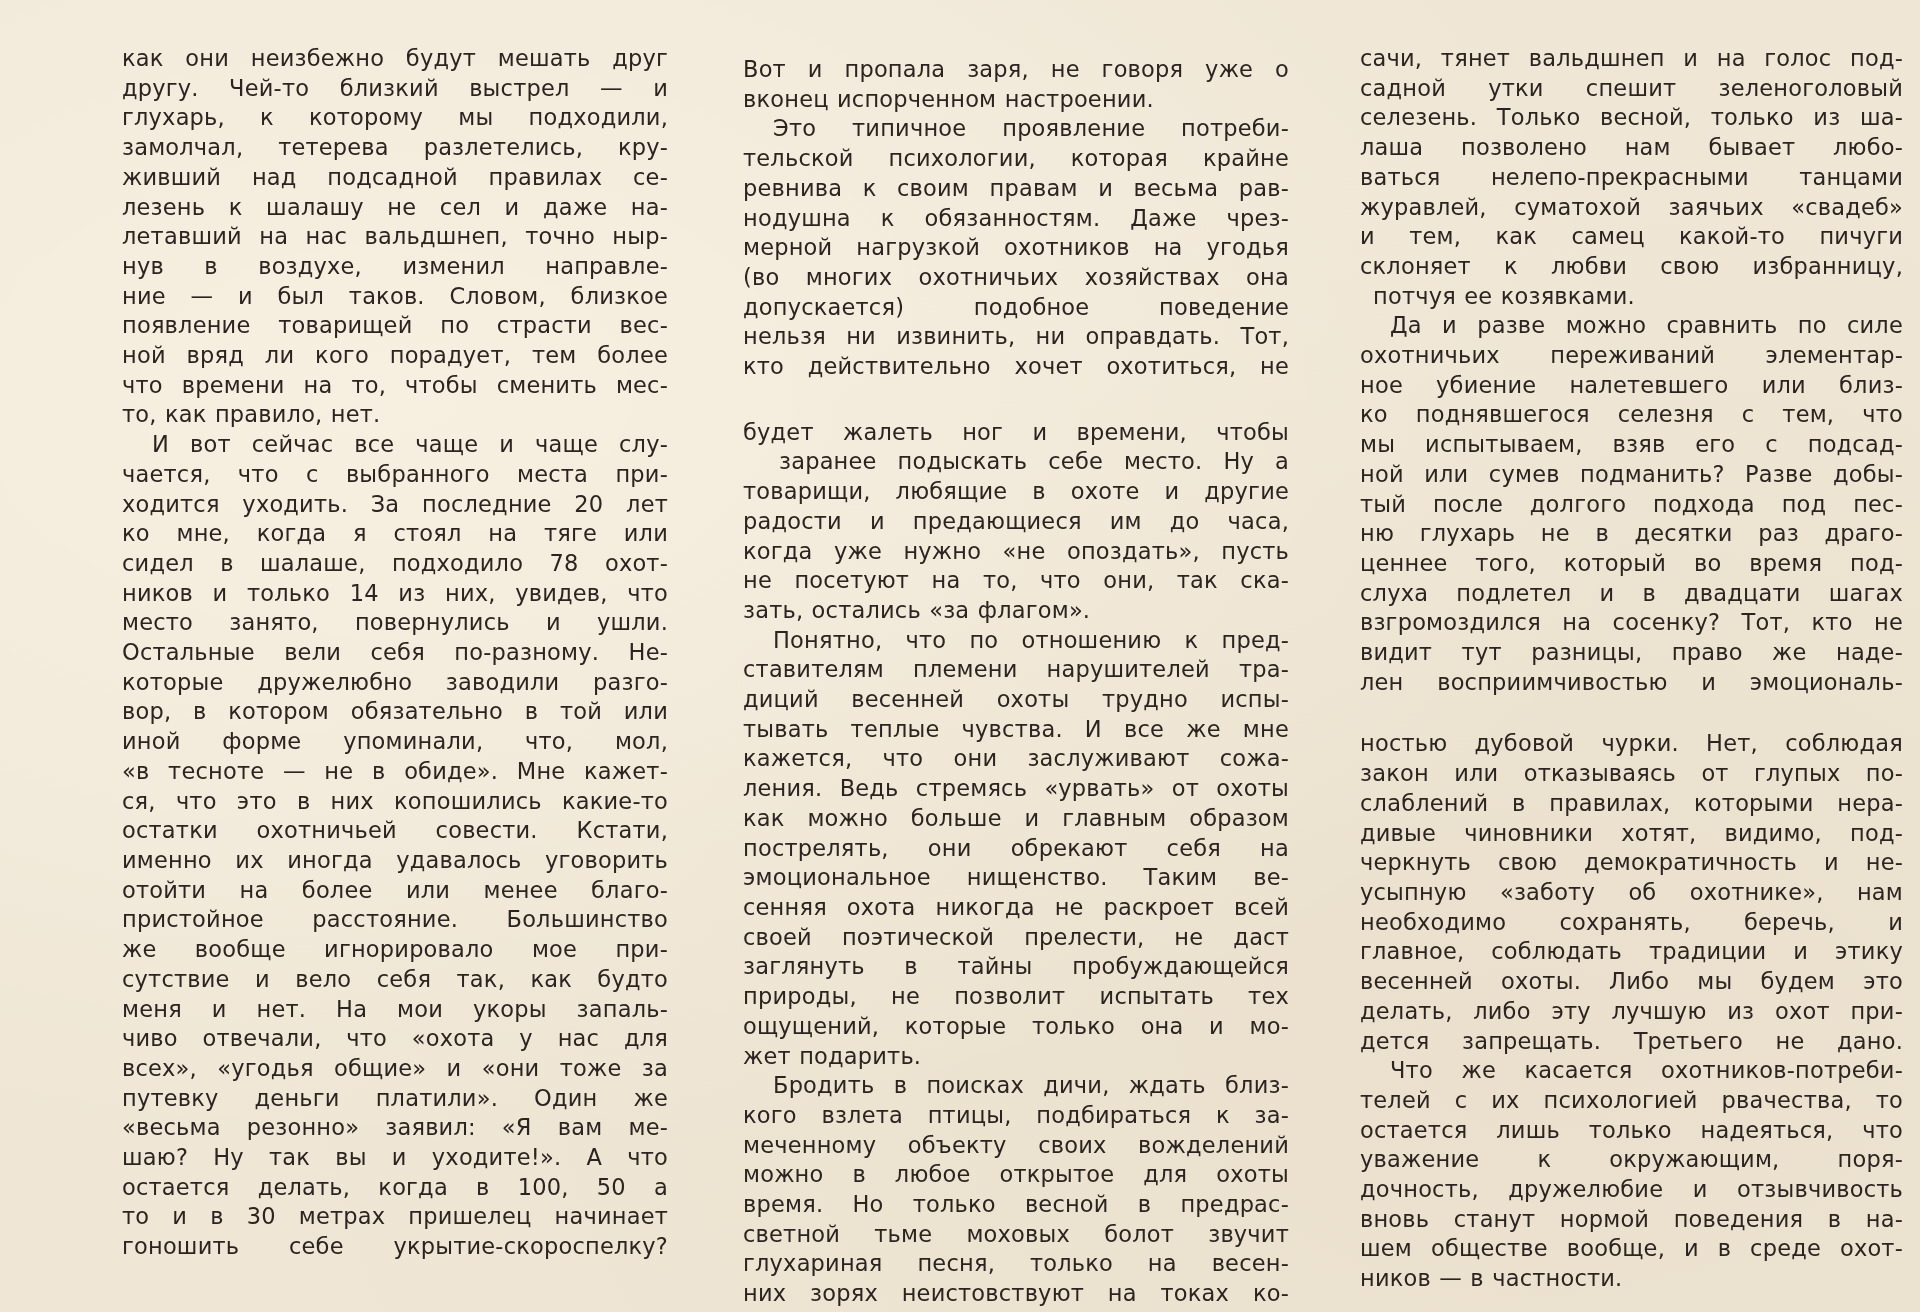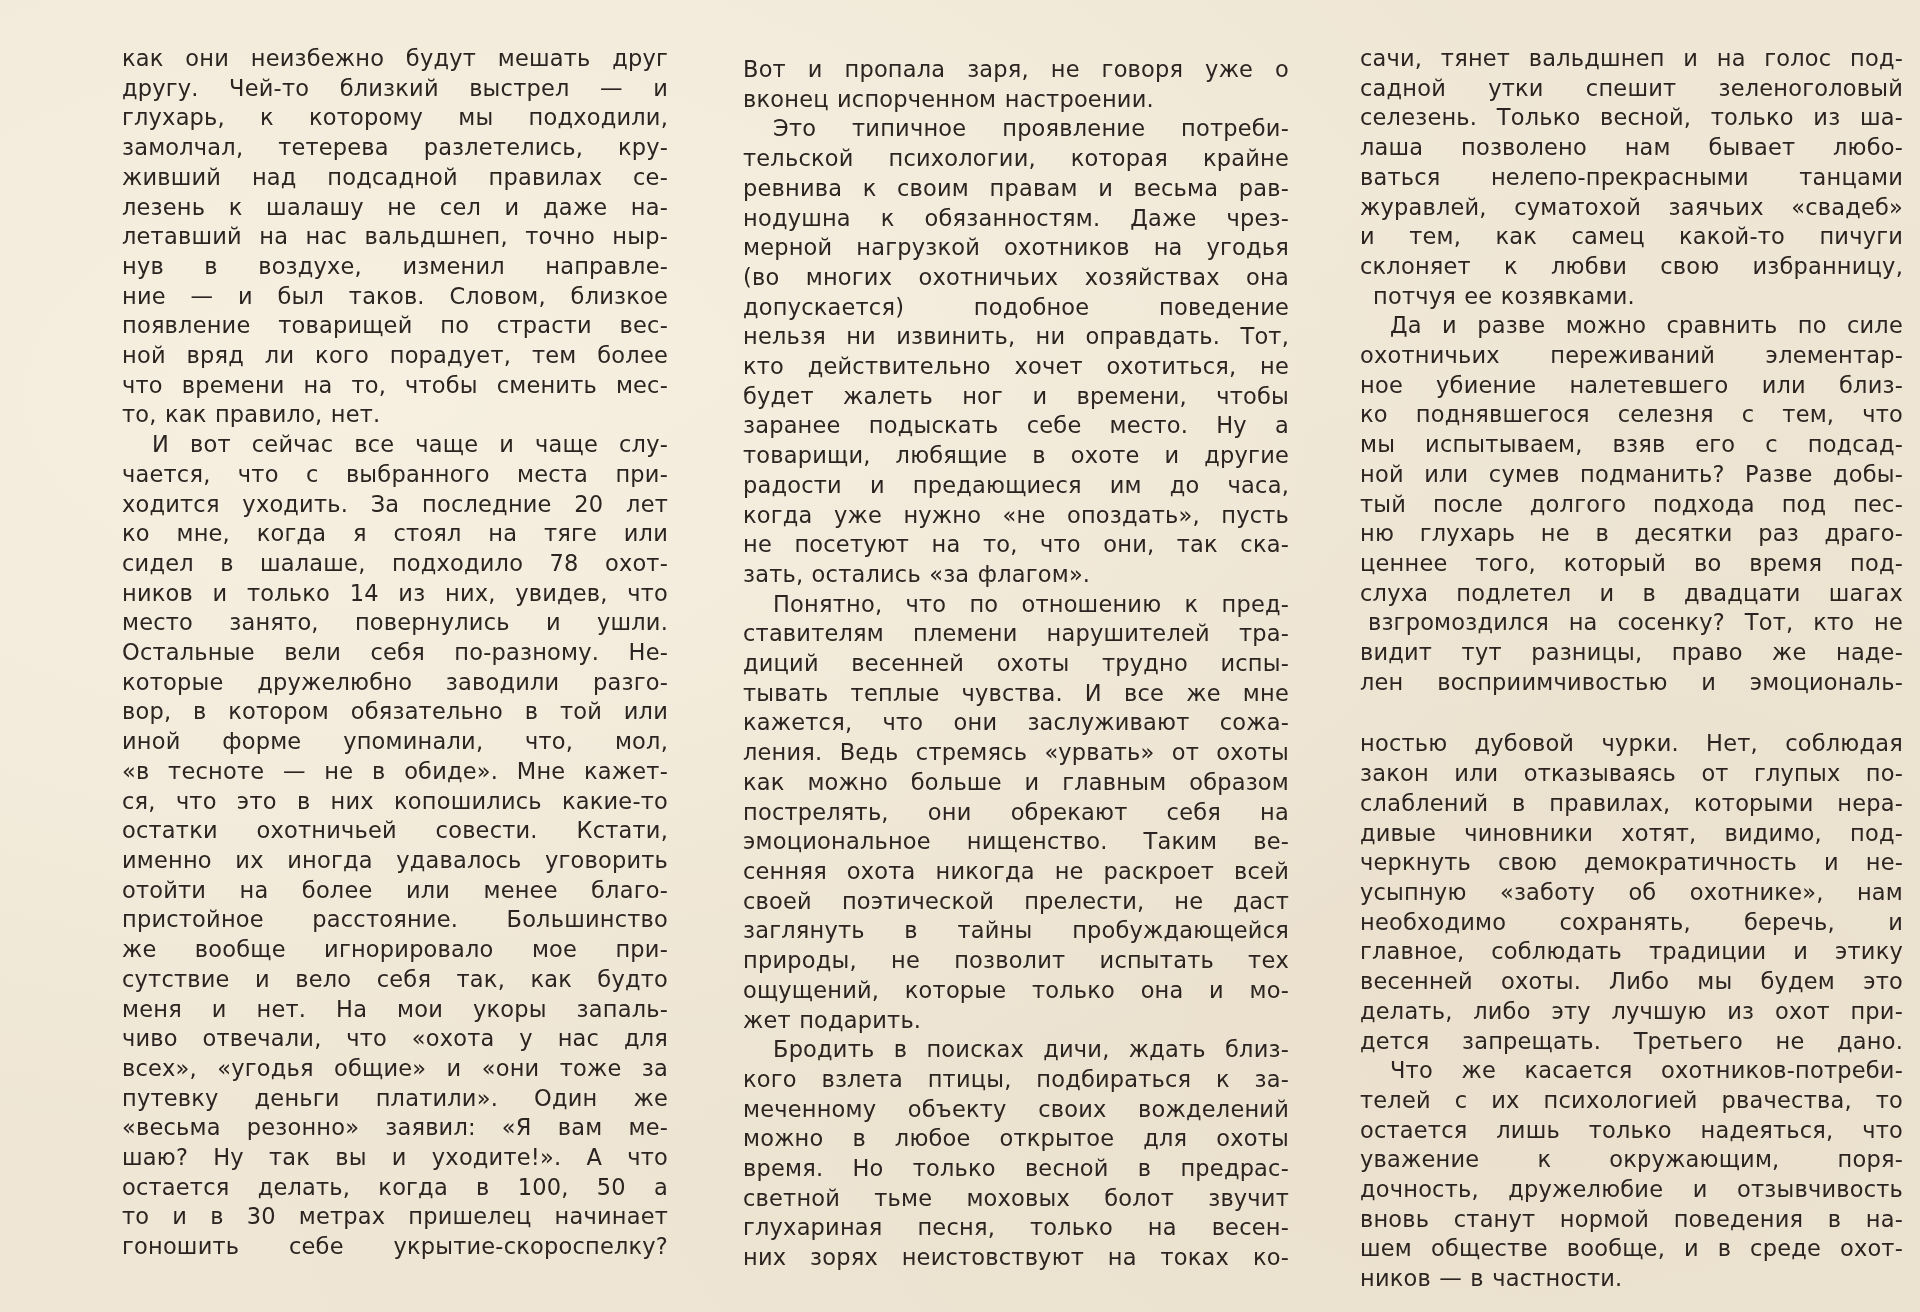--- a/index.html
+++ b/index.html
@@ -84,22 +84,22 @@
       <span class="line last" style="height: 29.7073px; line-height: 29.7073px;">вконец испорченном настроении.</span>
       <span class="line indent" style="height: 29.7073px; line-height: 29.7073px;">Это типичное проявление потреби-</span>
       <span class="line" style="height: 29.7073px; line-height: 29.7073px;">тельской психологии, которая крайне</span>
       <span class="line" style="height: 29.7073px; line-height: 29.7073px;">ревнива к своим правам и весьма рав-</span>
       <span class="line" style="height: 29.7073px; line-height: 29.7073px;">нодушна к обязанностям. Даже чрез-</span>
       <span class="line" style="height: 29.7073px; line-height: 29.7073px;">мерной нагрузкой охотников на угодья</span>
       <span class="line" style="height: 29.7073px; line-height: 29.7073px;">(во многих охотничьих хозяйствах она</span>
       <span class="line" style="height: 29.7073px; line-height: 29.7073px;">допускается) подобное поведение</span>
       <span class="line" style="height: 29.7073px; line-height: 29.7073px;">нельзя ни извинить, ни оправдать. Тот,</span>
       <span class="line" style="height: 29.7073px; line-height: 29.7073px;">кто действительно хочет охотиться, не</span>
-      <span class="line" style="height: 29.7073px; line-height: 29.7073px;">будет жалеть ног и времени, чтобы</span>
-      <span class="line" style="height: 29.7073px; line-height: 29.7073px;">заранее подыскать себе место. Ну а</span>
+      <span class="line" style="height: 29.7073px; line-height: 29.7073px; margin-top: 36px;">будет жалеть ног и времени, чтобы</span>
+      <span class="line" style="height: 29.7073px; line-height: 29.7073px; margin-left: 36px;">заранее подыскать себе место. Ну а</span>
       <span class="line" style="height: 29.7073px; line-height: 29.7073px;">товарищи, любящие в охоте и другие</span>
       <span class="line" style="height: 29.7073px; line-height: 29.7073px;">радости и предающиеся им до часа,</span>
       <span class="line" style="height: 29.7073px; line-height: 29.7073px;">когда уже нужно «не опоздать», пусть</span>
       <span class="line" style="height: 29.7073px; line-height: 29.7073px;">не посетуют на то, что они, так ска-</span>
       <span class="line last" style="height: 29.7073px; line-height: 29.7073px;">зать, остались «за флагом».</span>
       <span class="line indent" style="height: 29.7073px; line-height: 29.7073px;">Понятно, что по отношению к пред-</span>
       <span class="line" style="height: 29.7073px; line-height: 29.7073px;">ставителям племени нарушителей тра-</span>
       <span class="line" style="height: 29.7073px; line-height: 29.7073px;">диций весенней охоты трудно испы-</span>
       <span class="line" style="height: 29.7073px; line-height: 29.7073px;">тывать теплые чувства. И все же мне</span>
       <span class="line" style="height: 29.7073px; line-height: 29.7073px;">кажется, что они заслуживают сожа-</span>
@@ -135,21 +135,21 @@
       <span class="line indent" style="height: 29.7073px; line-height: 29.7073px;">Да и разве можно сравнить по силе</span>
       <span class="line" style="height: 29.7073px; line-height: 29.7073px;">охотничьих переживаний элементар-</span>
       <span class="line" style="height: 29.7073px; line-height: 29.7073px;">ное убиение налетевшего или близ-</span>
       <span class="line" style="height: 29.7073px; line-height: 29.7073px;">ко поднявшегося селезня с тем, что</span>
       <span class="line" style="height: 29.7073px; line-height: 29.7073px;">мы испытываем, взяв его с подсад-</span>
       <span class="line" style="height: 29.7073px; line-height: 29.7073px;">ной или сумев подманить? Разве добы-</span>
       <span class="line" style="height: 29.7073px; line-height: 29.7073px;">тый после долгого подхода под пес-</span>
       <span class="line" style="height: 29.7073px; line-height: 29.7073px;">ню глухарь не в десятки раз драго-</span>
       <span class="line" style="height: 29.7073px; line-height: 29.7073px;">ценнее того, который во время под-</span>
       <span class="line" style="height: 29.7073px; line-height: 29.7073px;">слуха подлетел и в двадцати шагах</span>
-      <span class="line" style="height: 29.7073px; line-height: 29.7073px; margin-left: 8px;">взгромоздился на сосенку? Тот, кто не</span>
+      <span class="line" style="height: 29.7073px; line-height: 29.7073px;">взгромоздился на сосенку? Тот, кто не</span>
       <span class="line" style="height: 29.7073px; line-height: 29.7073px;">видит тут разницы, право же наде-</span>
       <span class="line" style="height: 29.7073px; line-height: 29.7073px;">лен восприимчивостью и эмоциональ-</span>
       <span class="line" style="height: 29.7073px; line-height: 29.7073px; margin-top: 32px;">ностью дубовой чурки. Нет, соблюдая</span>
       <span class="line" style="height: 29.7073px; line-height: 29.7073px;">закон или отказываясь от глупых по-</span>
       <span class="line" style="height: 29.7073px; line-height: 29.7073px;">слаблений в правилах, которыми нера-</span>
       <span class="line" style="height: 29.7073px; line-height: 29.7073px;">дивые чиновники хотят, видимо, под-</span>
       <span class="line" style="height: 29.7073px; line-height: 29.7073px;">черкнуть свою демократичность и не-</span>
       <span class="line" style="height: 29.7073px; line-height: 29.7073px;">усыпную «заботу об охотнике», нам</span>
       <span class="line" style="height: 29.7073px; line-height: 29.7073px;">необходимо сохранять, беречь, и</span>
       <span class="line" style="height: 29.7073px; line-height: 29.7073px;">главное, соблюдать традиции и этику</span>

